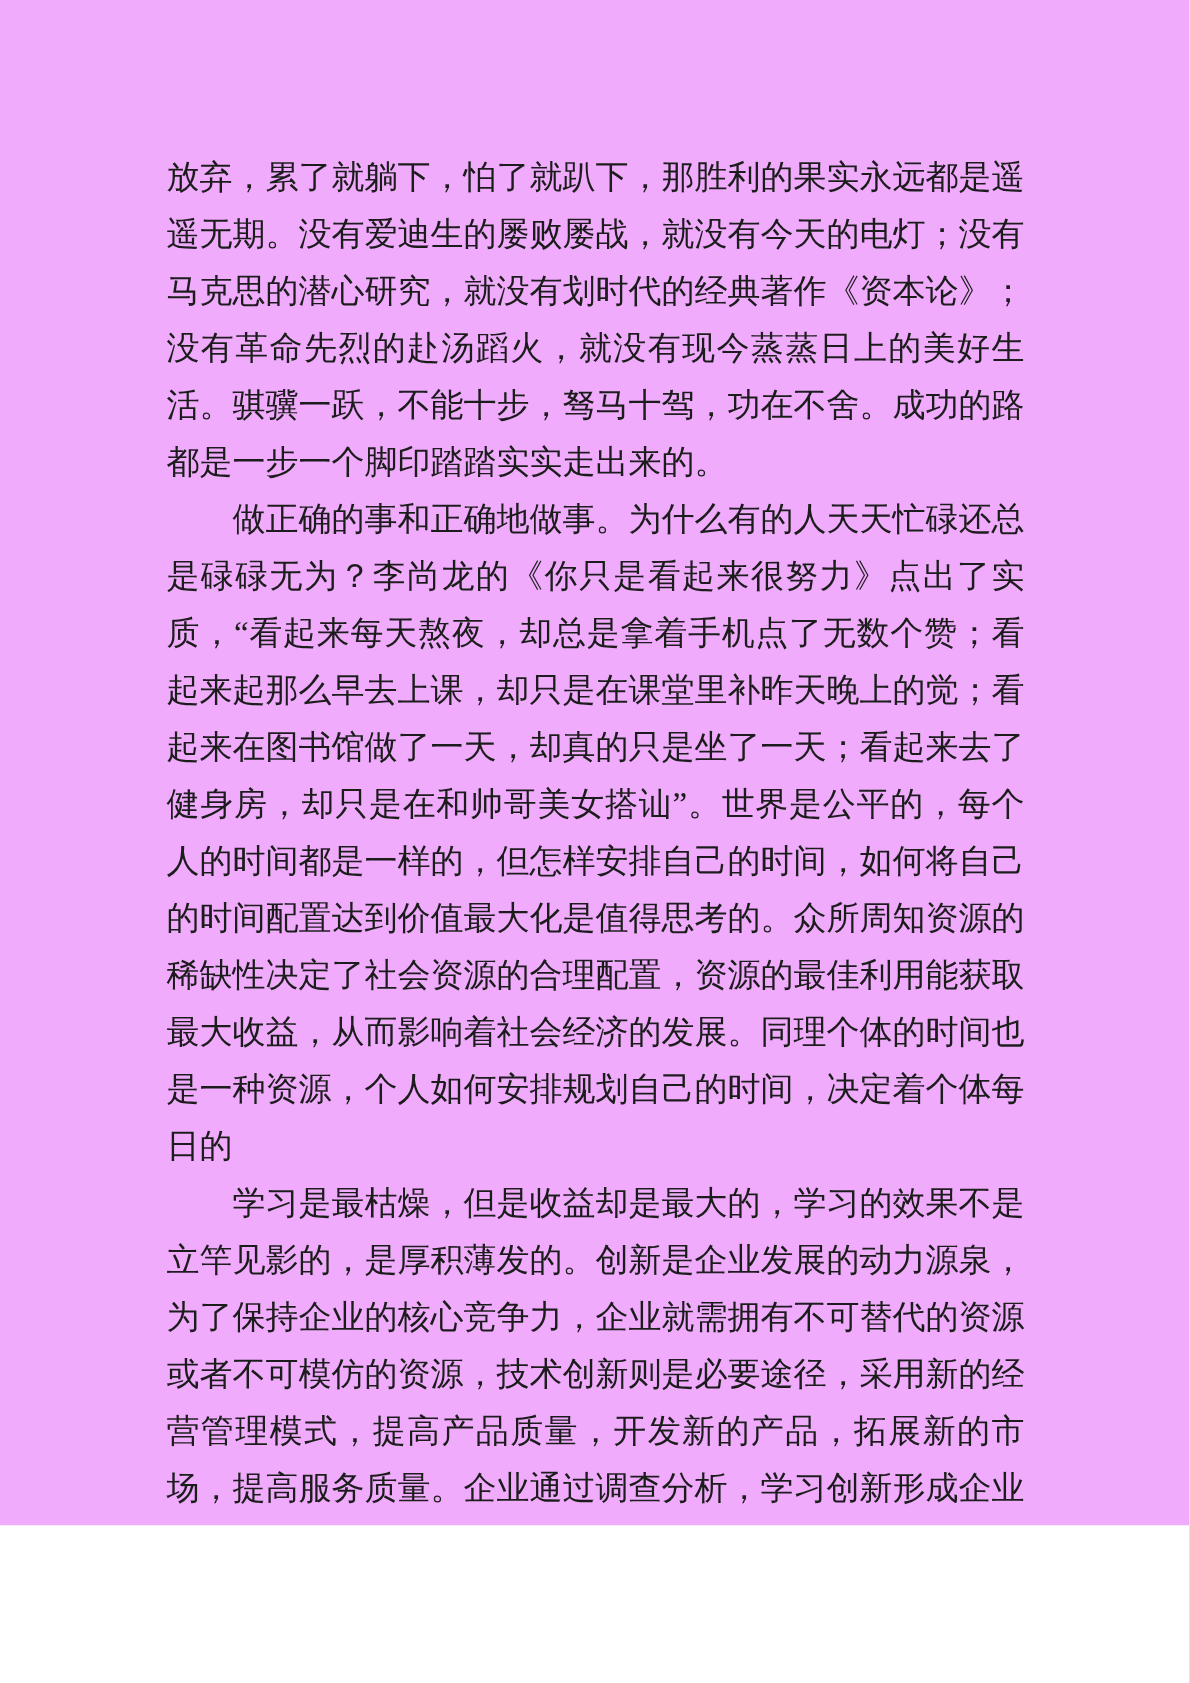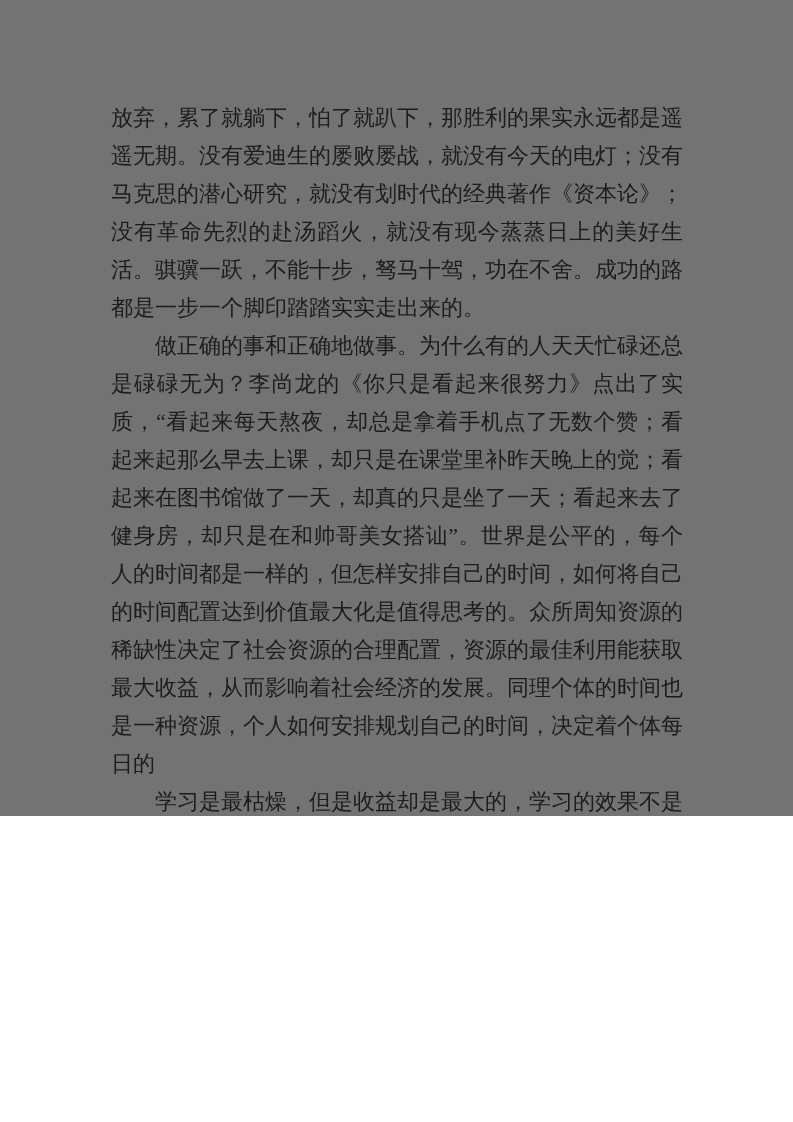--- a/index.html
+++ b/index.html
@@ -3,22 +3,22 @@
 <meta charset="utf-8">
 <style>
   html, body {
     margin: 0;
     padding: 0;
     background: #ffffff;
   }
   .page {
     position: relative;
     width: 793px;
-    height: 816px;
-    background: #737373;
+    height: 1017px;
+    background: #f0abfc;
     overflow: hidden;
     font-family: "Liberation Serif", "DejaVu Serif", serif;
   }
   .text-block {
     position: absolute;
     left: 111px;
     top: 99px;
     width: 572px;
     color: #1c1c1c;
     font-size: 22px;

